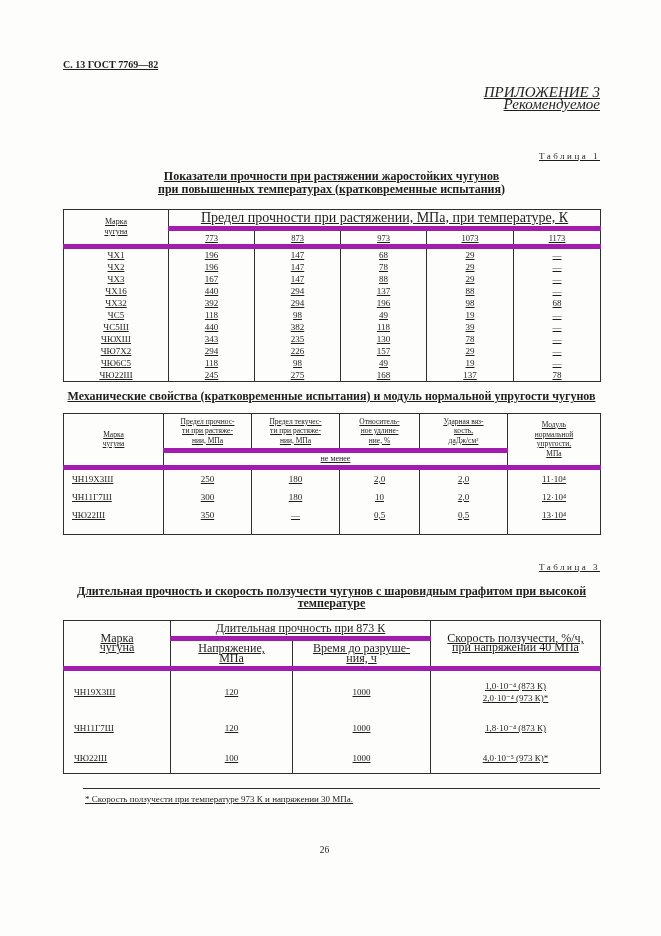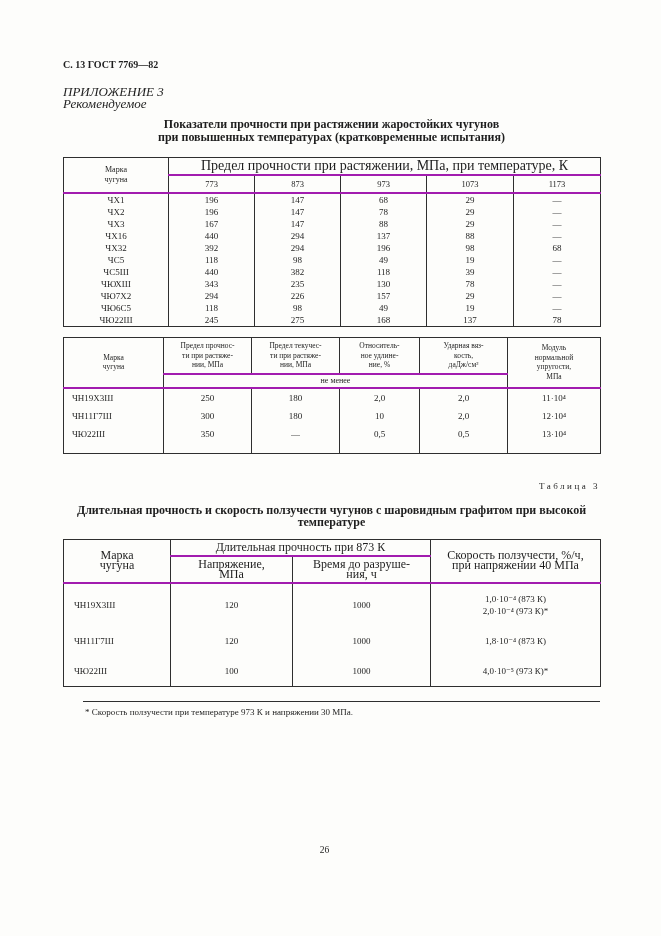--- a/index.html
+++ b/index.html
@@ -6,32 +6,33 @@
   html, body { background: #ffffff; }
   .page {
     position: relative;
     width: 661px;
     height: 936px;
     background: #fdfdfb;
     font-family: "Liberation Serif", "DejaVu Serif", serif;
     color: #1e1e1e;
     overflow: hidden;
   }
-  .content { padding: 0 61px 0 63px; }
+  .content { padding: 0 61px 0 63px; text-decoration: underline; }
 
   .doc-header {
     padding-top: 58px;
     font-weight: bold;
     font-size: 10px;
     line-height: 13px;
   }
   .annex {
     margin-top: 15px;
+    text-align: right;
     font-style: italic;
-    font-size: 13px;
+    font-size: 15px;
     line-height: 12px;
   }
   .table-label {
     text-align: right;
     font-size: 9px;
     line-height: 12px;
     letter-spacing: 2.5px;
   }
   .t1-label { margin-top: 40px; }
   .t2-label { margin-top: 20px; }
@@ -54,21 +55,21 @@
   .t1 { margin-top: 14px; }
   .t2 { margin-top: 10px; }
   .t3 { margin-top: 10px; }
   th, td {
     border-left: 1px solid #2f2f2f;
     border-right: 1px solid #2f2f2f;
     font-weight: normal;
     text-align: center;
     vertical-align: middle;
   }
-  thead th { border-bottom: 2px solid #a21caf; }
+  thead th { border-bottom: 5px solid #a21caf; }
   .pre { white-space: pre-line; }
 
   
   .t1 thead .mark-th { font-size: 8px; line-height: 10px; }
   .t1 thead .span-th { font-size: 14px; height: 16px; }
   .t1 thead .temp-th { font-size: 8.5px; height: 18px; }
   .t1 tbody td { font-size: 9px; line-height: 12px; height: 12px; padding: 0 2px; }
 
   
   .t2 thead th { font-size: 7.5px; line-height: 9.5px; padding: 3px 2px; vertical-align: middle; }
@@ -109,20 +110,21 @@
 <div class="page">
   <div class="content">
 
     <div class="doc-header">С. 13 ГОСТ 7769—82</div>
 
     <div class="annex">
       <div>ПРИЛОЖЕНИЕ 3</div>
       <div>Рекомендуемое</div>
     </div>
 
+    <div class="table-label t1-label">Таблица 1</div>
     <div class="table-title">
       <div>Показатели прочности при растяжении жаростойких чугунов</div>
       <div>при повышенных температурах (кратковременные испытания)</div>
     </div>
     <table class="t1">
       <colgroup>
         <col style="width:105px">
           <col style="width:86px">
           <col style="width:86px">
         <col style="width:86px">
@@ -229,20 +231,21 @@
           <td>245</td>
           <td>275</td>
           <td>168</td>
           <td>137</td>
           <td>78</td>
         </tr>
       </tbody>
     </table>
 
     <div class="table-title">
+      <div>Механические свойства (кратковременные испытания) и модуль нормальной упругости чугунов</div>
     </div>
     <table class="t2">
       <colgroup>
         <col style="width:100px">
           <col style="width:88px">
           <col style="width:88px">
         <col style="width:80px">
           <col style="width:88px">
           <col style="width:93px">
       </colgroup>

